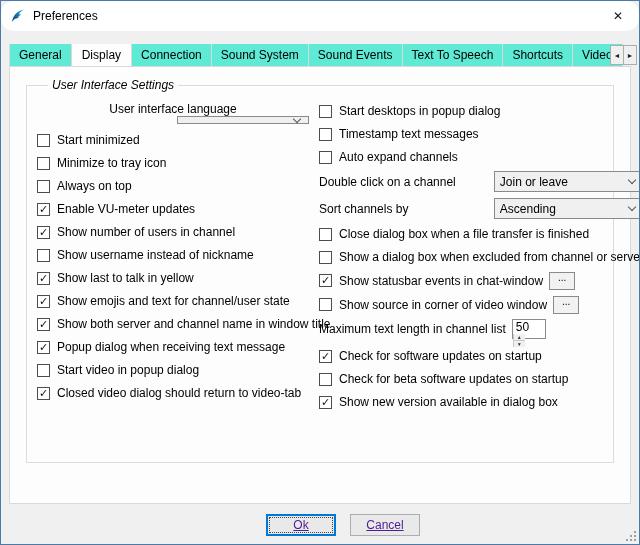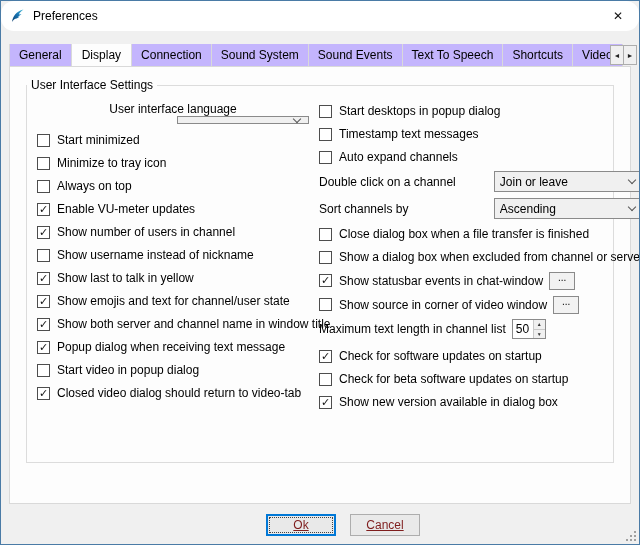--- a/index.html
+++ b/index.html
@@ -16,21 +16,21 @@
   .titlebar { height:30px; background:var(--titlebar-bg,#fff); display:flex; align-items:center; padding-left:9px;border-radius:13px; }
   .app-icon { width:16px; height:16px; display:flex; align-items:center; justify-content:center; }
   .title-text { margin-left:7px; font-size:12px; }
   .close-btn { margin-left:auto; width:42px; height:30px; display:flex; align-items:center; justify-content:center; cursor:default; }
   .close-btn span { font-size:12px; color:#111; }
 
   
   .tabstrip-wrap { position:relative; margin-top:13px; padding-left:8px; height:22px; z-index:2; }
   .tabstrip { display:flex; align-items:flex-end; height:22px; overflow:hidden; width:calc(100% - 8px); }
   .tab {
-    flex:0 0 auto; padding:4px 9px; background:#c4b5fd;
+    flex:0 0 auto; padding:4px 9px; background:#5eead4;
     border:1px solid #d9d9d9; border-bottom:none; white-space:nowrap;
   }
   .tab + .tab { margin-left:-1px; }
   .tab.selected {
     background:var(--panel-bg,#fdfdfd);
     padding:6px 10px 5px; margin-bottom:-1px; position:relative; z-index:3;
   }
   .tab-scroll { position:absolute; right:2px; bottom:1px; display:flex; z-index:4; }
   .scrollbtn {
     width:14px; height:20px; background:#f0f0f0; border:1px solid #adadad;
@@ -43,22 +43,22 @@
   .panel {
     margin:0 8px; height:438px; background:var(--panel-bg,#fdfdfd);
     border:1px solid #d9d9d9; position:relative; z-index:1;
     padding:14px 16px 0;
   }
   .groupbox {
     position:relative; border:1px solid #dcdcdc; height:378px;
     padding:16px 10px 10px 10px; margin-top:4px;
   }
   .legend {
-    position:absolute; top:-8px; left:0; background:var(--panel-bg,#fdfdfd);
-    padding:0 4px; font-size:12px;
+    position:absolute; top:-8px; left:21px; background:var(--panel-bg,#fdfdfd);
+    padding:0 4px; font-size:12px;font-style:italic;
   }
   .cols { display:flex; }
   .col-left { width:272px; flex:0 0 auto; }
   .col-right { flex:1 1 auto; padding-left:10px; }
 
   
   .lang-row { display:flex; align-items:center; height:22px; margin:0 0 7px;flex-direction:column; }
   .lang-row .combo { margin-left:auto; width:132px; }
 
   .cb-row { display:flex; align-items:center; height:18px; margin-bottom:5px; }
@@ -82,31 +82,31 @@
   .combo-row .combo { margin-left:auto; width:150px; }
 
   .cbbtn-row { display:flex; align-items:center; height:19px; margin-bottom:5px; }
   .cbbtn-row .cb-row { margin-bottom:0; }
   .mini-btn {
     width:26px; height:18px; margin-left:6px; background:#f2f2f2; border:1px solid #8a8a8a;
     font-family:inherit; font-size:10px; line-height:6px; padding-bottom:5px; color:#000;
   }
 
   .spin-row { display:flex; align-items:center; height:20px; margin:2px 0 8px; }
-  .spin { display:flex; align-items:stretch; width:34px; height:20px; border:1px solid #8a8a8a; background:#fff; margin-left:6px; }
+  .spin { display:flex; align-items:stretch; width:34px; height:20px; border:1px solid #8a8a8a; background:#fff; margin-left:6px;flex-direction:column; }
   .spin-val { flex:1; display:flex; align-items:center; padding-left:3px; }
   .spin-arrows { width:12px; display:flex; flex-direction:column; border-left:1px solid #c9c9c9; }
   .sa { flex:1; display:flex; align-items:center; justify-content:center; font-size:5px; color:#333; background:#f0f0f0; }
   .sa + .sa { border-top:1px solid #c9c9c9; }
 
   
   .footer { height:42px; display:flex; align-items:center; justify-content:center; padding-left:46px; gap:14px; }
   .btn {
     width:70px; height:22px; background:#e9e9e9; border:1px solid #adadad;
-    font-family:inherit; font-size:12px; color:#7f1d1d;
+    font-family:inherit; font-size:12px; color:#4c1d95;
   }
   .btn .ul { text-decoration:underline; }
   .btn.ok {
     border:1px solid var(--accent,#0078d7);
     box-shadow:inset 0 0 0 1px var(--accent,#0078d7);
     outline:1px dotted #444; outline-offset:-4px;
   }
 
   .grip { position:absolute; right:2px; bottom:2px; width:12px; height:12px; }
 </style>

